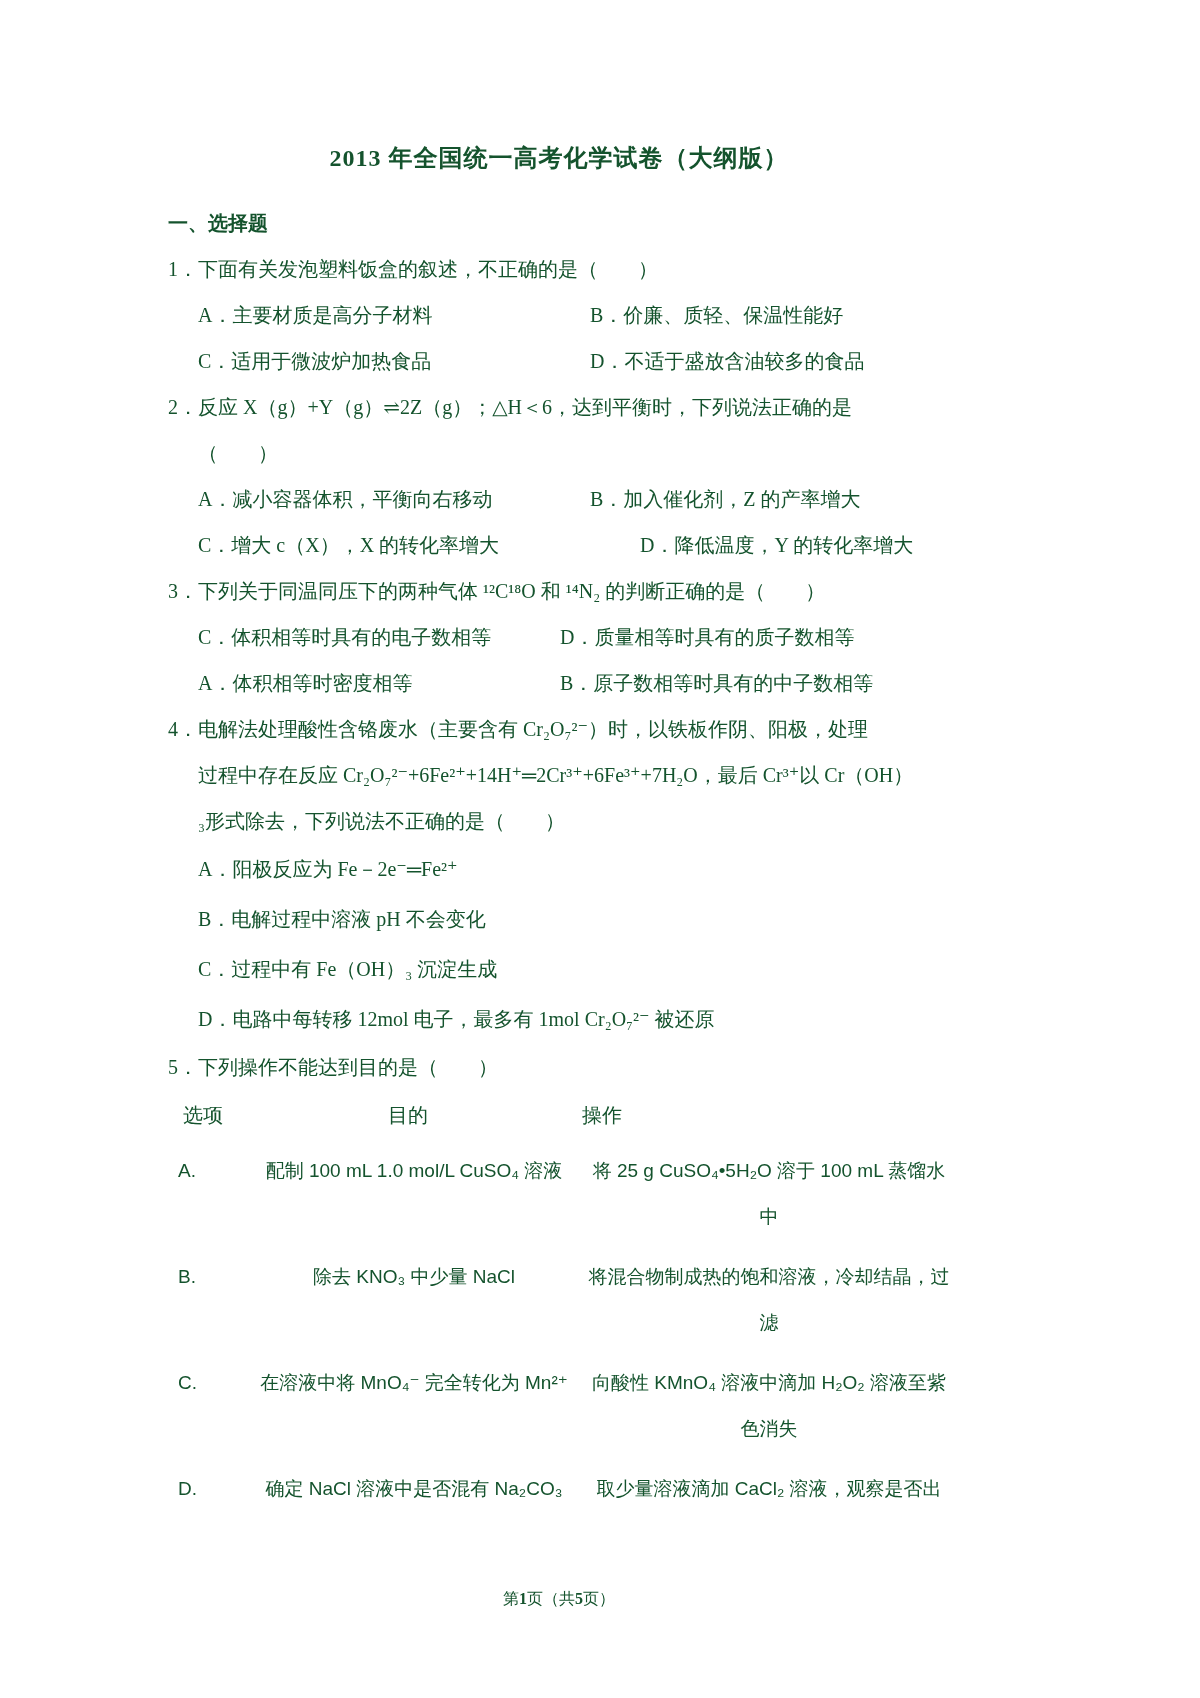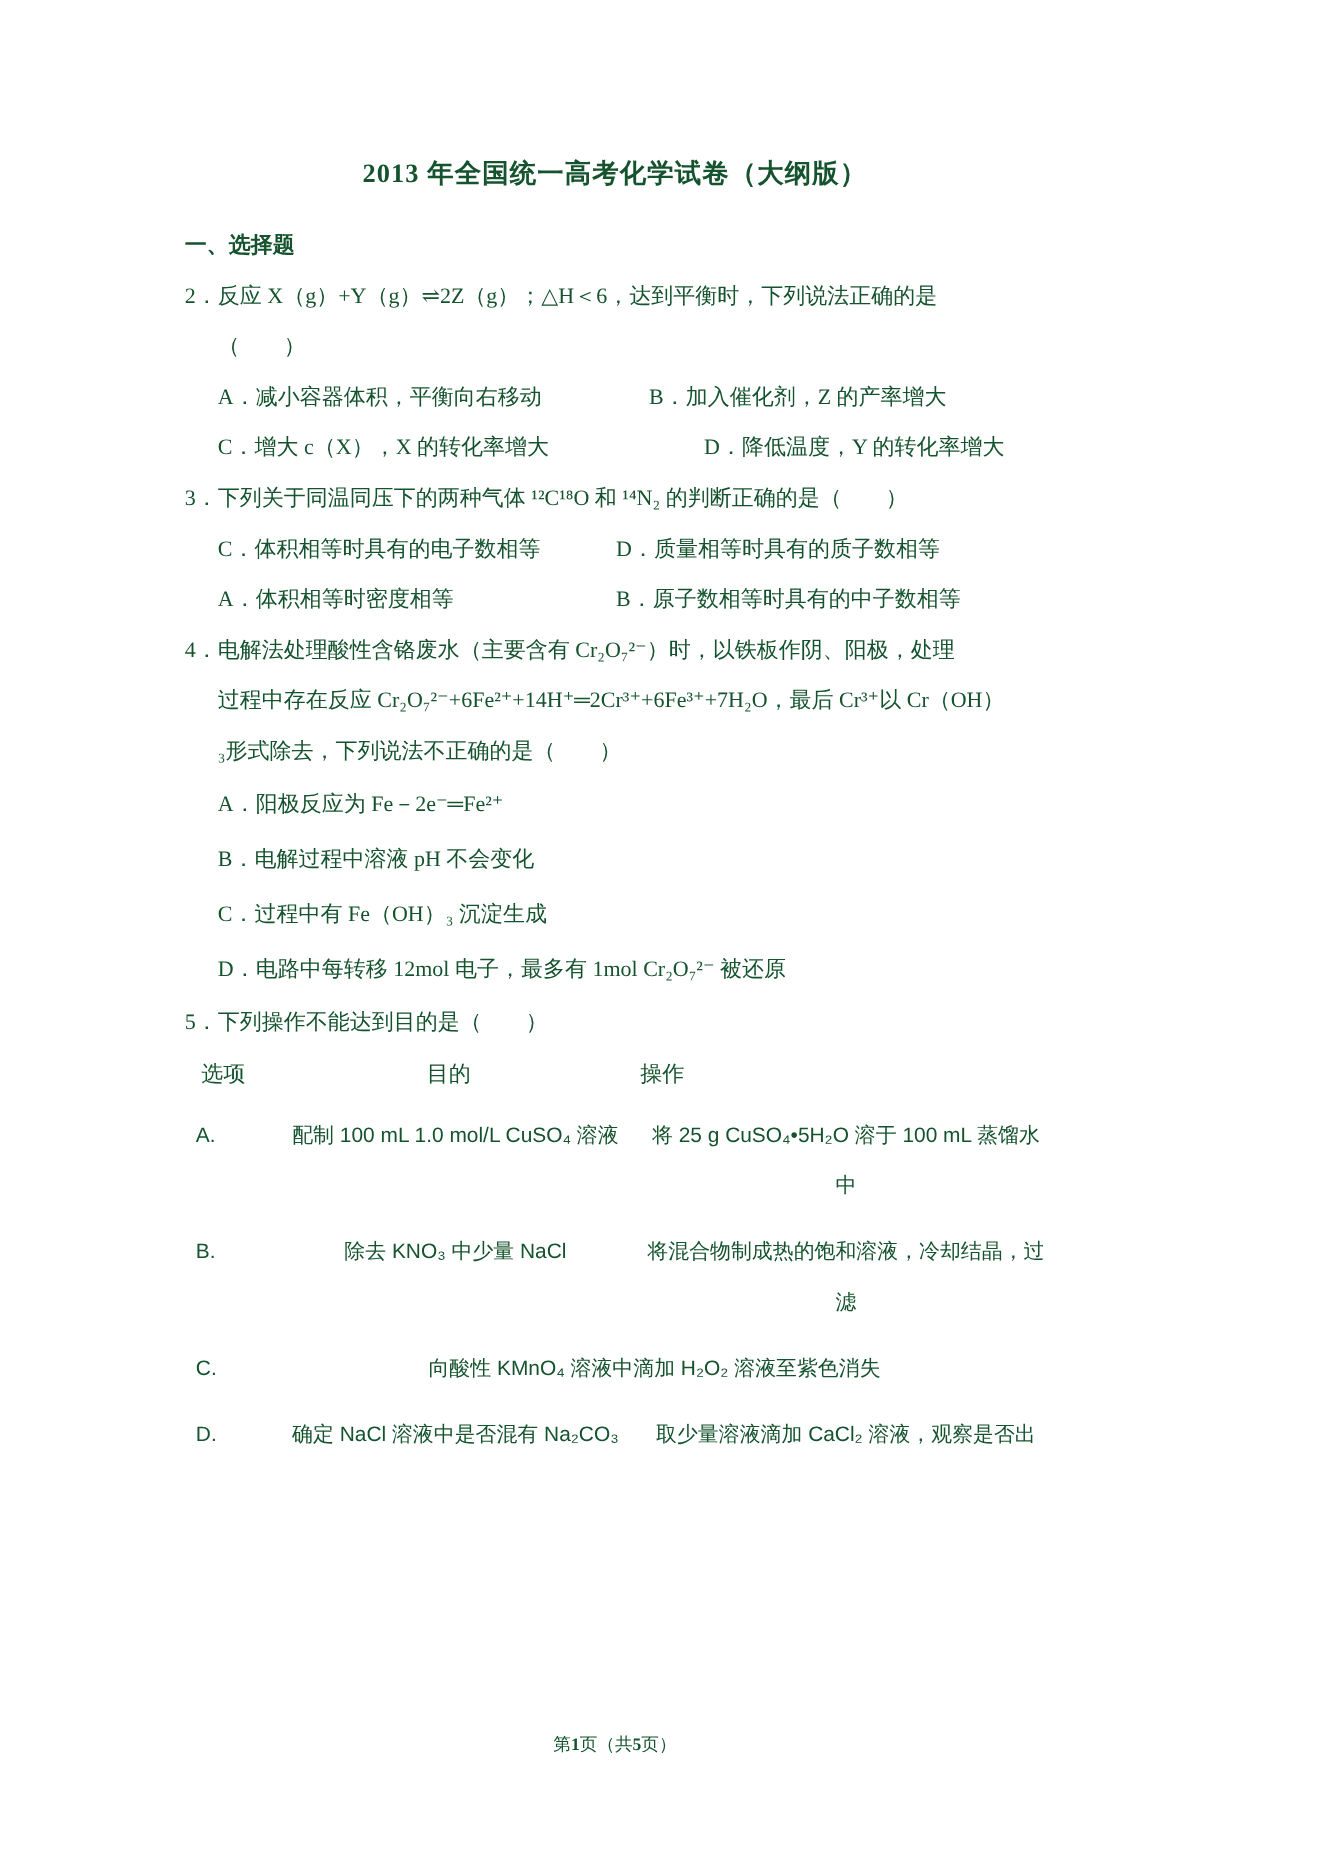--- a/index.html
+++ b/index.html
@@ -42,35 +42,46 @@
   .trow{
     display:flex;align-items:flex-start;
     font-family:"Liberation Sans","DejaVu Sans",sans-serif;
     font-size:19px;line-height:46px;
     margin-bottom:14px;
   }
   .c-opt{width:62px;flex:none;padding-left:10px;}
   .c-pur{width:348px;flex:none;text-align:center;}
   .c-op{flex:1;text-align:center;}
   .footer{
-    position:absolute;left:168px;right:250px;bottom:100px;
+    position:absolute;left:168px;right:250px;bottom:88px;
     text-align:center;font-size:16px;line-height:22px;
   }
   .footer b{font-weight:bold;}
 </style>
 </head>
 <body>
 
 <div class="page">
   <div class="content">
 
     <div class="doc-title">2013 年全国统一高考化学试卷（大纲版）</div>
 
     <div class="section-heading">一、选择题</div>
 
+    <div class="q">
+      <div class="stem-line">1．下面有关发泡塑料饭盒的叙述，不正确的是（　　）</div>
+      <div class="opt-row">
+        <div class="o1">A．主要材质是高分子材料</div>
+        <div class="o2">B．价廉、质轻、保温性能好</div>
+      </div>
+      <div class="opt-row">
+        <div class="o1">C．适用于微波炉加热食品</div>
+        <div class="o2">D．不适于盛放含油较多的食品</div>
+      </div>
+    </div>
 
     <div class="q">
       <div class="stem-line">2．反应 X（g）+Y（g）⇌2Z（g）；△H＜6，达到平衡时，下列说法正确的是</div>
       <div class="stem-line indent">（　　）</div>
       <div class="opt-row">
         <div class="o1">A．减小容器体积，平衡向右移动</div>
         <div class="o2">B．加入催化剂，Z 的产率增大</div>
       </div>
       <div class="opt-row w442">
         <div class="o1">C．增大 c（X），X 的转化率增大</div>
@@ -117,20 +128,21 @@
         </div>
 
         <div class="trow">
           <div class="c-opt">B.</div>
           <div class="c-pur">除去 KNO₃ 中少量 NaCl</div>
           <div class="c-op">将混合物制成热的饱和溶液，冷却结晶，过滤</div>
         </div>
 
         <div class="trow">
           <div class="c-opt">C.</div>
+          <div class="c-pur">在溶液中将 MnO₄⁻ 完全转化为 Mn²⁺</div>
           <div class="c-op">向酸性 KMnO₄ 溶液中滴加 H₂O₂ 溶液至紫色消失</div>
         </div>
 
         <div class="trow">
           <div class="c-opt">D.</div>
           <div class="c-pur">确定 NaCl 溶液中是否混有 Na₂CO₃</div>
           <div class="c-op">取少量溶液滴加 CaCl₂ 溶液，观察是否出</div>
         </div>
       </div>
     </div>

